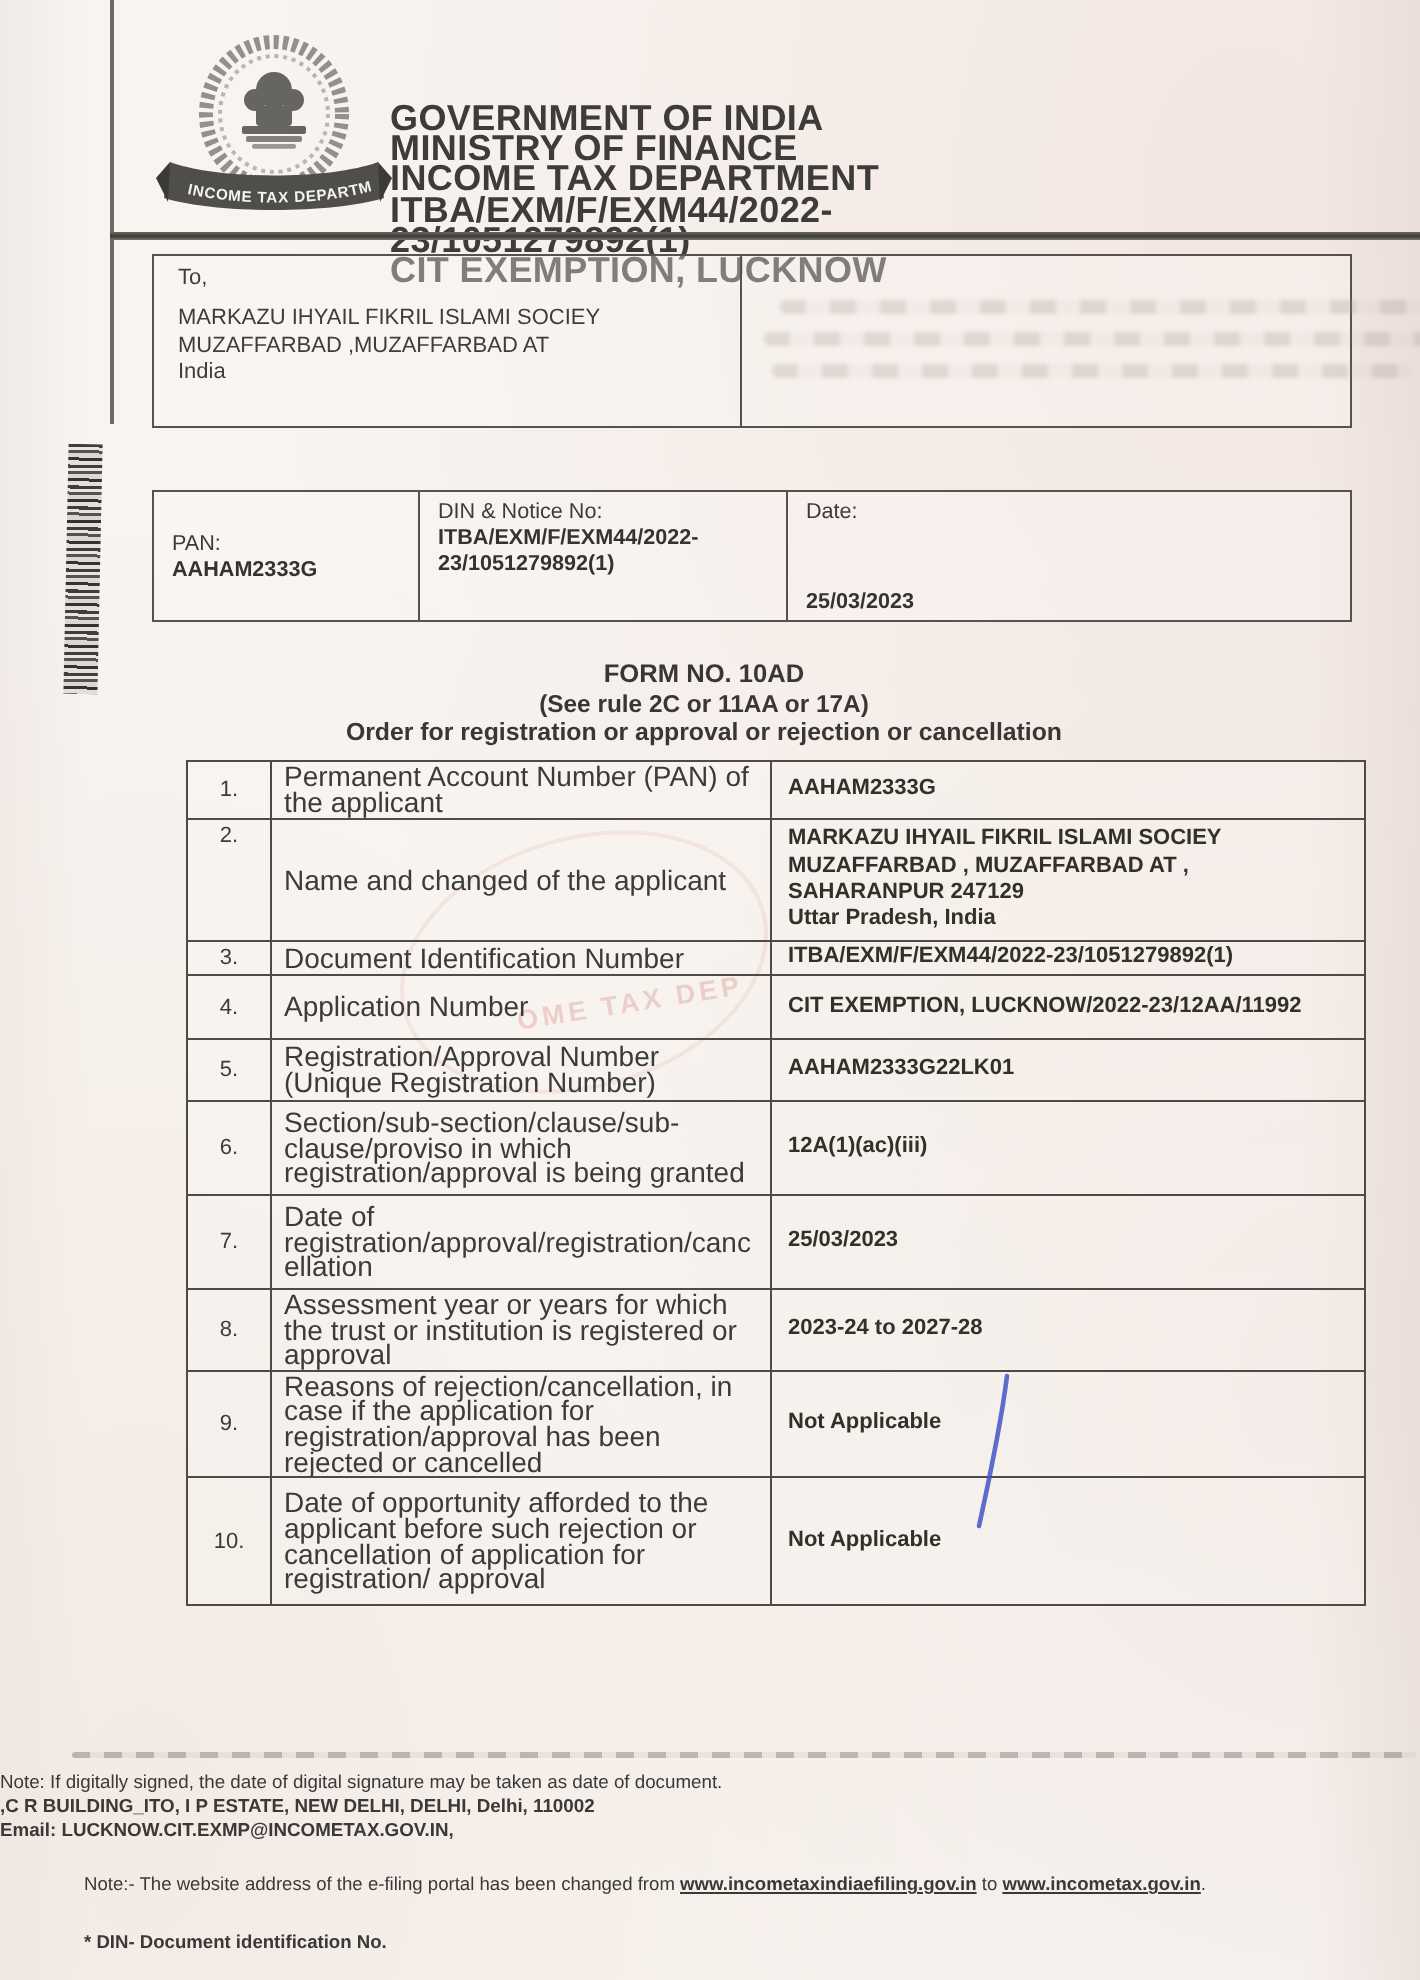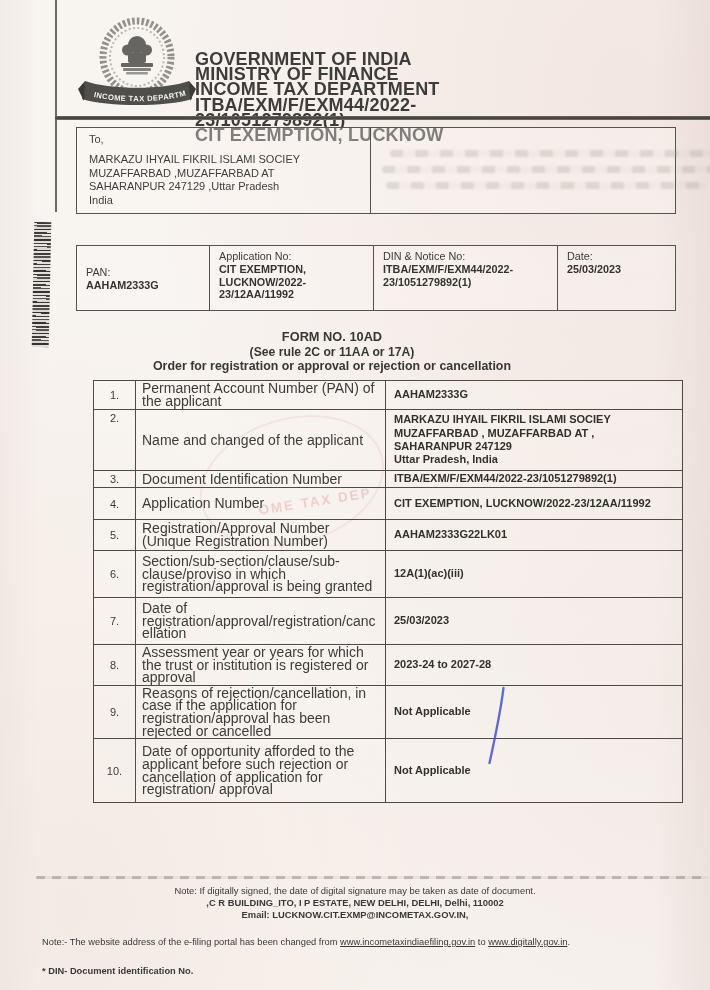--- a/index.html
+++ b/index.html
@@ -36,28 +36,28 @@
   .to-salutation{display:block;margin-bottom:7px;}
   .to-line{display:block;}
   .to-right{position:absolute;left:295px;top:0;right:0;height:100%;}
   .bleed{position:absolute;height:7px;border-radius:3px;filter:blur(1.1px);opacity:.5;
     background:repeating-linear-gradient(90deg,rgba(150,140,133,.5) 0 13px,rgba(150,140,133,.1) 13px 25px);}
   
   .pan-table{left:76px;top:245px;width:600px;height:66px;border:1.5px solid #56534e;box-sizing:border-box;
     display:flex;background:rgba(252,250,247,.3);}
   .pan-cell{box-sizing:border-box;border-right:1px solid #56534e;padding:4px 8px 3px 9px;
     font-size:10.8px;line-height:12.8px;display:flex;flex-direction:column;}
-  .pan-cell:last-child{border-right:none;}
+  .pan-cell:last-child{border-right:none;gap:32px;}
   .pan-cell .val{font-weight:bold;color:#343330;}
   .c1{width:133px;justify-content:center;}
   .c2{width:164px;}
   .c3{width:184px;}
   .c4{flex:1;}
   
-  .form-title{left:0;top:330px;width:664px;text-align:center;color:#383735;}
+  .form-title{left:0;top:330px;width:664px;text-align:center;color:#383735;padding-left:20px;}
   .ft1{font-size:12.8px;font-weight:bold;line-height:14.5px;}
   .ft2{font-size:12.2px;font-weight:bold;line-height:14px;}
   .ft3{font-size:12.4px;font-weight:bold;line-height:14.5px;}
   
   .details-table{left:93px;top:380px;width:589px;}
   table{border-collapse:collapse;width:589px;table-layout:fixed;background:rgba(252,250,247,.25);}
   td{border:1.2px solid #4e4b47;vertical-align:middle;overflow:hidden;}
   td.sn{text-align:center;font-size:11px;color:#3c3b39;}
   td.lbl{font-size:14px;line-height:12.6px;padding:1px 6px;color:#3c3b39;word-break:break-word;}
   td.val{font-size:11px;line-height:13.4px;padding:1px 8px;font-weight:bold;color:#313029;}
@@ -67,24 +67,24 @@
   tr.r7 td{height:44px;} tr.r8 td{height:30px;} tr.r9 td{height:43px;}
   tr.r10 td{height:61px;}
   
   .stamp-ellipse{left:198px;top:418px;width:184px;height:122px;border-radius:50%;
     border:2.5px solid rgba(202,88,82,.13);transform:rotate(-16deg);}
   .stamp-text{left:258px;top:494px;transform:rotate(-9deg);font-size:13.5px;font-weight:bold;
     letter-spacing:2px;color:rgba(196,78,72,.30);}
   
   .pen-mark{left:486px;top:686px;}
   
-  .footer-center{left:0;top:885px;width:710px;text-align:center;font-size:9.4px;line-height:11.8px;color:#3a3938;}
+  .footer-center{left:0;top:885px;width:710px;text-align:left;font-size:9.4px;line-height:11.8px;color:#3a3938;}
   .footer-center .bold{font-weight:bold;}
   .notes{left:42px;top:937px;width:640px;font-size:9.3px;line-height:11px;color:#3a3938;}
-  .notes .url{font-weight:normal;text-decoration:underline;}
+  .notes .url{font-weight:bold;text-decoration:underline;}
   .note-din{display:block;margin-top:18px;font-weight:bold;}
   
   .emblem{left:78px;top:15px;}
 </style>
 </head>
 <body>
 
 <div class="page">
 
   <div class="abs edge-line"></div>
@@ -121,40 +121,35 @@
     <span>CIT EXEMPTION, LUCKNOW</span>
   </div>
 
   <div class="abs header-rule"></div>
 
   <div class="abs to-box">
     <div class="to-left">
       <span class="to-salutation">To,</span>
       <span class="to-line">MARKAZU IHYAIL FIKRIL ISLAMI SOCIEY</span>
       <span class="to-line">MUZAFFARBAD ,MUZAFFARBAD AT</span>
-      <span class="to-line">SAHARANPUR 247129 ,Uttar Pradesh</span>
       <span class="to-line">India</span>
     </div>
     <div class="to-right">
       <div class="bleed" style="left:18px;top:22px;width:330px;"></div>
       <div class="bleed" style="left:10px;top:38px;width:345px;"></div>
       <div class="bleed" style="left:14px;top:54px;width:320px;"></div>
     </div>
   </div>
 
   <div class="abs barcode"></div>
 
   <div class="abs pan-table">
     <div class="pan-cell c1">
       <span>PAN:</span>
       <span class="val">AAHAM2333G</span>
-    </div>
-    <div class="pan-cell c2">
-      <span>Application No:</span>
-      <span class="val">CIT EXEMPTION, LUCKNOW/2022-23/12AA/11992</span>
     </div>
     <div class="pan-cell c3">
       <span>DIN &amp; Notice No:</span>
       <span class="val">ITBA/EXM/F/EXM44/2022-23/1051279892(1)</span>
     </div>
     <div class="pan-cell c4">
       <span>Date:</span>
       <span class="val">25/03/2023</span>
     </div>
   </div>
@@ -243,17 +238,17 @@
 
   <div class="abs fuzzy-rule"></div>
 
   <div class="abs footer-center">
     <div>Note: If digitally signed, the date of digital signature may be taken as date of document.</div>
     <div class="bold">,C R BUILDING_ITO, I P ESTATE,  NEW DELHI,  DELHI, Delhi, 110002</div>
     <div class="bold">Email: LUCKNOW.CIT.EXMP@INCOMETAX.GOV.IN,</div>
   </div>
 
   <div class="abs notes">
-    <span>Note:- The website address of the e-filing portal has been changed from </span><span class="url">www.incometaxindiaefiling.gov.in</span><span> to </span><span class="url">www.digitally.gov.in</span><span>.</span>
+    <span>Note:- The website address of the e-filing portal has been changed from </span><span class="url">www.incometaxindiaefiling.gov.in</span><span> to </span><span class="url">www.incometax.gov.in</span><span>.</span>
     <span class="note-din">* DIN- Document identification No.</span>
   </div>
 
 </div>
 
 </body></html>

